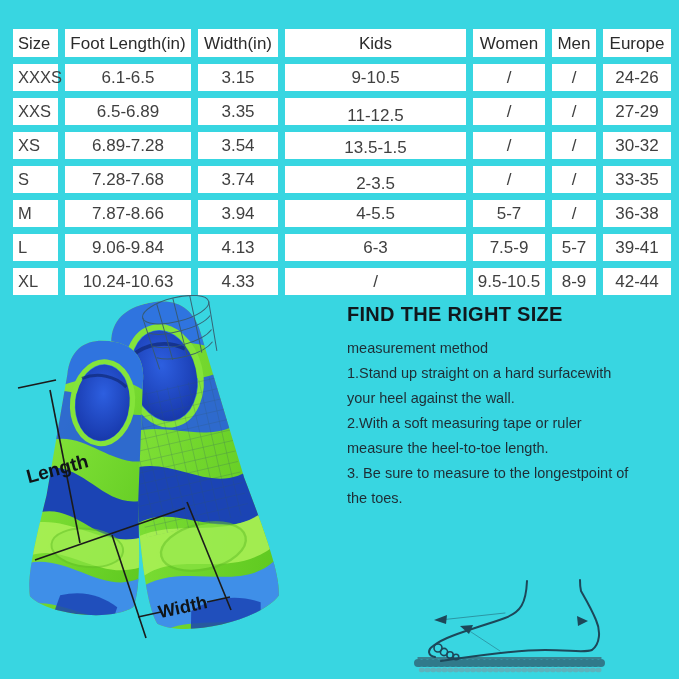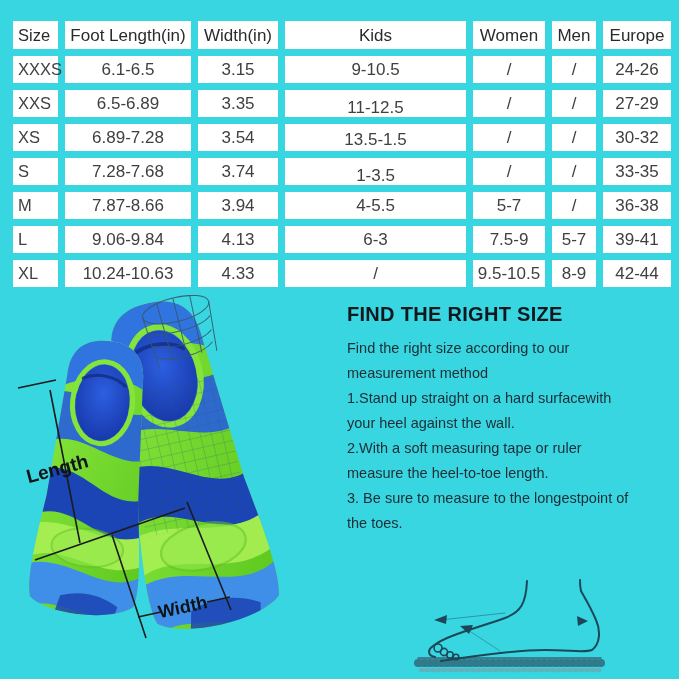--- a/index.html
+++ b/index.html
@@ -3,21 +3,21 @@
 <meta charset="utf-8">
 <style>
   html,body{margin:0;padding:0;background:#9aa0a6;}
   .canvas{
     position:relative;width:679px;height:679px;overflow:hidden;
     background:#38d6e1;
     font-family:"Liberation Sans",sans-serif;
   }
   
   .size-table{
-    position:absolute;left:13px;top:21px;
+    position:absolute;left:13px;top:29px;
     display:grid;
     grid-template-columns:45px 126px 80px 181px 72px 44px 68px;
     grid-template-rows:28px repeat(7,27px);
     column-gap:7px;row-gap:7px;
   }
   .trow{display:contents;}
   .cell{
     background:#ffffff;
     display:flex;align-items:center;justify-content:center;
     font-size:17px;color:#404040;white-space:nowrap;line-height:1;
@@ -93,21 +93,21 @@
       <div class="cell">/</div>
       <div class="cell">/</div>
       <div class="cell">30-32</div>
     </div>
 
     <div class="trow">
       <div class="cell c-size">S</div>
       <div class="cell">7.28-7.68</div>
       <div class="cell">3.74</div>
       <div class="cell c-kids">
-          <span>1-3.5</span>
+          <span>2-3.5</span>
         </div>
       <div class="cell">/</div>
       <div class="cell">/</div>
       <div class="cell">33-35</div>
     </div>
 
     <div class="trow">
       <div class="cell c-size">M</div>
       <div class="cell">7.87-8.66</div>
       <div class="cell">3.94</div>
@@ -140,21 +140,20 @@
         </div>
       <div class="cell">9.5-10.5</div>
       <div class="cell">8-9</div>
       <div class="cell">42-44</div>
     </div>
   </div>
 
   <div class="info">
     <p class="h first">FIND THE RIGHT SIZE</p>
     <div class="lines">
-      <div>Find the right size according to our</div>
       <div>measurement method</div>
     </div>
     <div class="lines">
       <div>1.Stand up straight on a hard surfacewith</div>
       <div>your heel against the wall.</div>
       <div>2.With a soft measuring tape or ruler</div>
       <div>measure the heel-to-toe length.</div>
       <div>3. Be sure to measure to the longestpoint of</div>
       <div>the toes.</div>
     </div>

